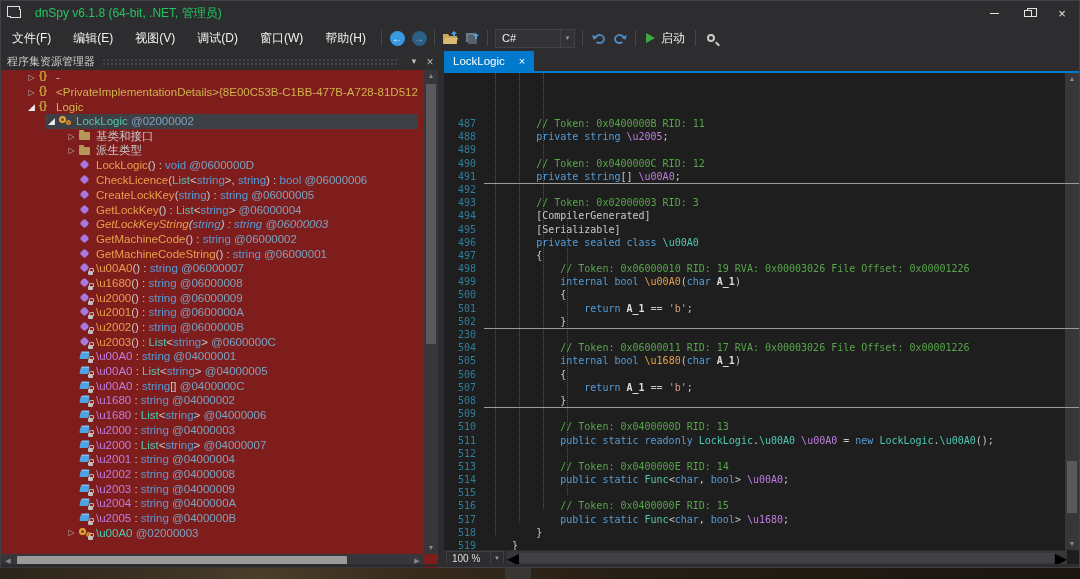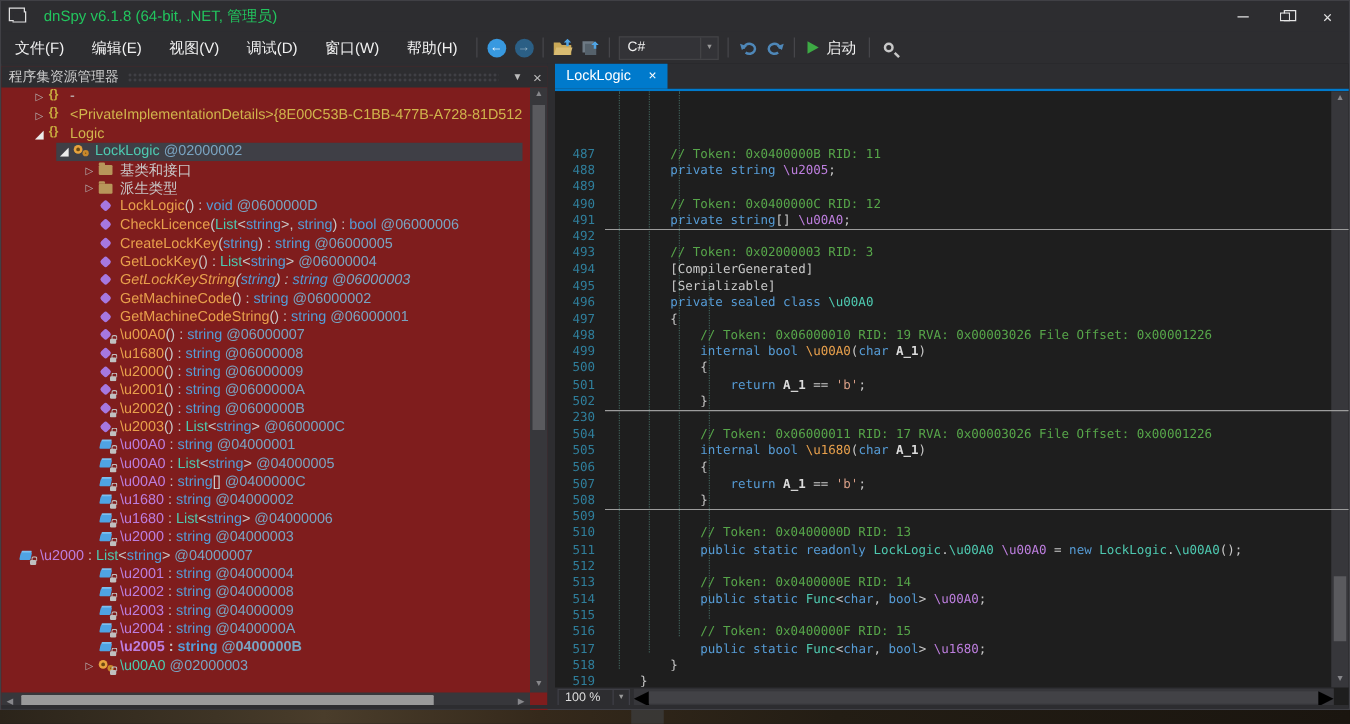--- a/index.html
+++ b/index.html
@@ -426,21 +426,21 @@
           </div>
           <div class="tree-row" style="padding-left: 64px;">
             <span class="tree-inner">
               <span class="expander"></span>
               <span class="ico ic-field">
                 <span class="mini-lock"></span>
               </span>
               <span class="tree-label"><span class="tk-f">\u2000</span><span class="tk-p"> : </span><span class="tk-k">string</span><span class="tk-a"> @04000003</span></span>
             </span>
           </div>
-          <div class="tree-row" style="">
+          <div class="tree-row" style="padding-left: 64px;">
             <span class="tree-inner">
               <span class="expander"></span>
               <span class="ico ic-field">
                 <span class="mini-lock"></span>
               </span>
               <span class="tree-label"><span class="tk-f">\u2000</span><span class="tk-p"> : </span><span class="tk-t">List</span><span class="tk-p">&lt;</span><span class="tk-k">string</span><span class="tk-p">&gt; </span><span class="tk-a">@04000007</span></span>
             </span>
           </div>
           <div class="tree-row" style="padding-left: 64px;">
             <span class="tree-inner">
@@ -471,21 +471,21 @@
           </div>
           <div class="tree-row" style="padding-left: 64px;">
             <span class="tree-inner">
               <span class="expander"></span>
               <span class="ico ic-field">
                 <span class="mini-lock"></span>
               </span>
               <span class="tree-label"><span class="tk-f">\u2004</span><span class="tk-p"> : </span><span class="tk-k">string</span><span class="tk-a"> @0400000A</span></span>
             </span>
           </div>
-          <div class="tree-row" style="padding-left: 64px; font-weight: bold;">
+          <div class="tree-row" style="padding-left: 64px;">
             <span class="tree-inner">
               <span class="expander"></span>
               <span class="ico ic-field">
                 <span class="mini-lock"></span>
               </span>
               <span class="tree-label"><span class="tk-f">\u2005</span><span class="tk-p"> : </span><span class="tk-k">string</span><span class="tk-a"> @0400000B</span></span>
             </span>
           </div>
           <div class="tree-row" style="padding-left: 64px;">
             <span class="tree-inner">

